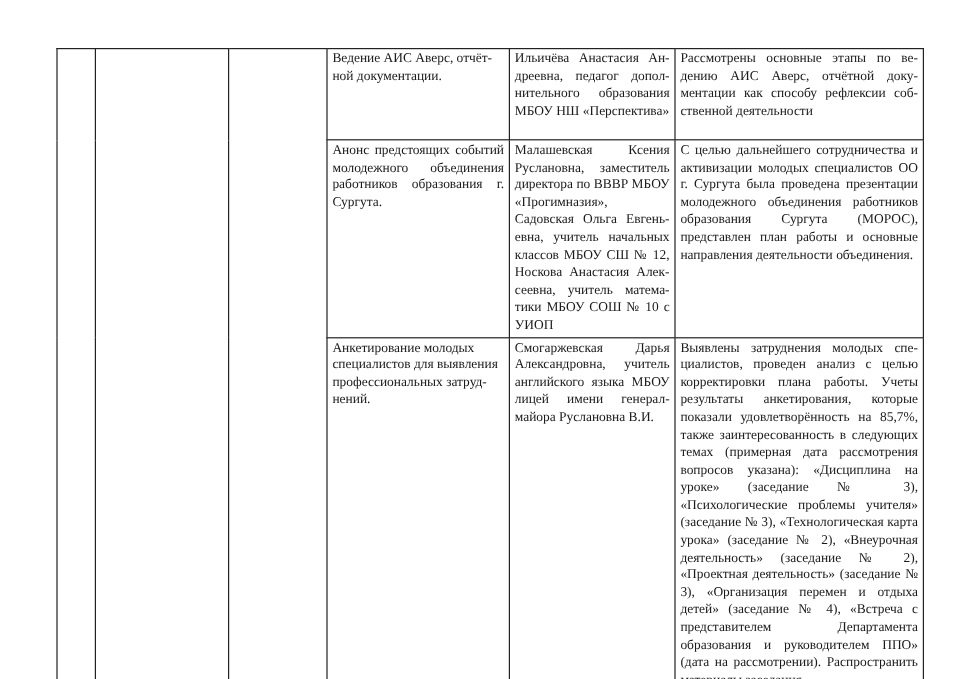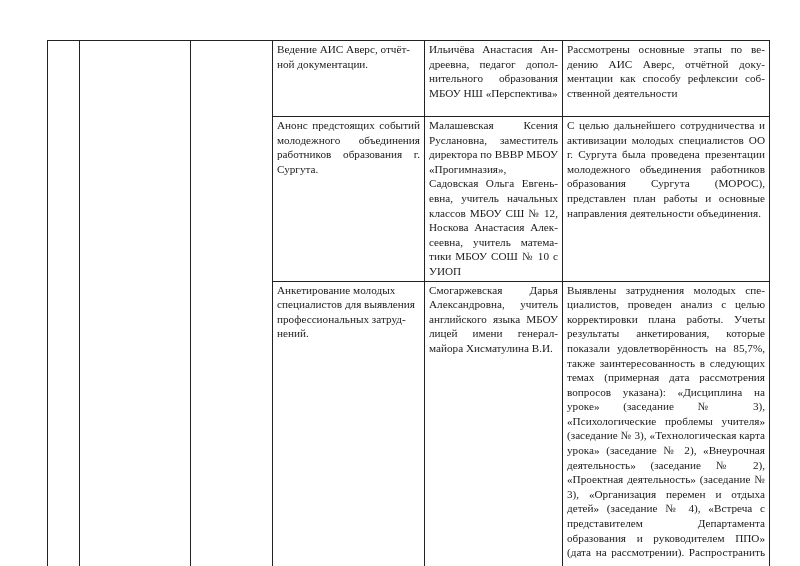--- a/index.html
+++ b/index.html
@@ -36,18 +36,18 @@
       <td class="just"><span class="cell-text">Ильичёва Анастасия Ан­дреевна, педагог допол­нительного образования МБОУ НШ «Перспек­тива»</span></td>
       <td class="just"><span class="cell-text">Рассмотрены основные этапы по ве­дению АИС Аверс, отчётной доку­ментации как способу рефлексии соб­ственной деятельности</span></td>
     </tr>
     <tr style="height:142px">
       <td class="just"><span class="cell-text">Анонс предстоящих событий молодежного объединения работников образования г. Сургута.</span></td>
       <td class="just"><span class="cell-text">Малашевская Ксения Руслановна, заместитель директора по ВВВР МБОУ «Прогимназия», Садовская Ольга Евгень­евна, учитель начальных классов МБОУ СШ № 12, Носкова Анастасия Алек­сеевна, учитель матема­тики МБОУ СОШ № 10 с УИОП</span></td>
       <td class="just"><span class="cell-text">С целью дальнейшего сотрудничества и активизации молодых специалистов ОО г. Сургута была проведена пре­зентации молодежного объединения работников образования Сургута (МОРОС), представлен план работы и основные направления деятельности объединения.</span></td>
     </tr>
     <tr style="height:298px">
       <td><span class="cell-text">Анкетирование молодых специалистов для выявления профессиональных затруд­нений.</span></td>
-      <td class="just"><span class="cell-text">Смогаржевская Дарья Александровна, учитель английского языка МБОУ лицей имени генерал-майора Хисматулина В.И.</span></td>
+      <td class="just"><span class="cell-text">Смогаржевская Дарья Александровна, учитель английского языка МБОУ лицей имени генерал-майора Руслановна В.И.</span></td>
       <td class="just"><span class="cell-text">Выявлены затруднения молодых спе­циалистов, проведен анализ с целью корректировки плана работы. Учеты результаты анкетирования, которые показали удовлетворённость на 85,7%, также заинтересованность в следую­щих темах (примерная дата рассмот­рения вопросов указана): «Дисци­плина на уроке» (заседание № 3), «Психологические проблемы учи­теля» (заседание № 3), «Технологиче­ская карта урока» (заседание № 2), «Внеурочная деятельность» (заседа­ние № 2), «Проектная деятельность» (заседание № 3), «Организация пере­мен и отдыха детей» (заседание № 4), «Встреча с представителем Департа­мента образования и руководителем ППО» (дата на рассмотрении). Распространить материалы заседания</span></td>
     </tr>
   </tbody>
     </table>
 </div>
 
 </body></html>

